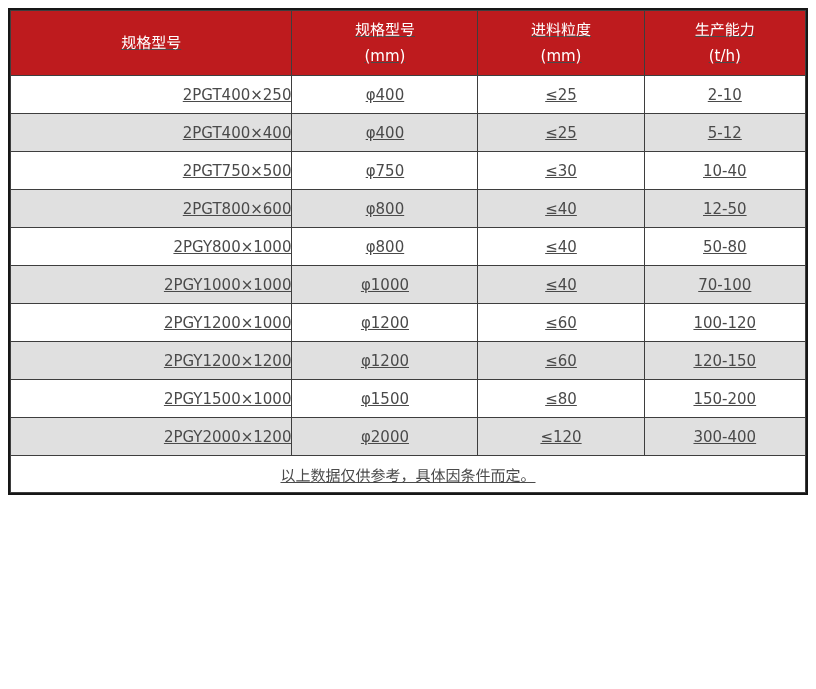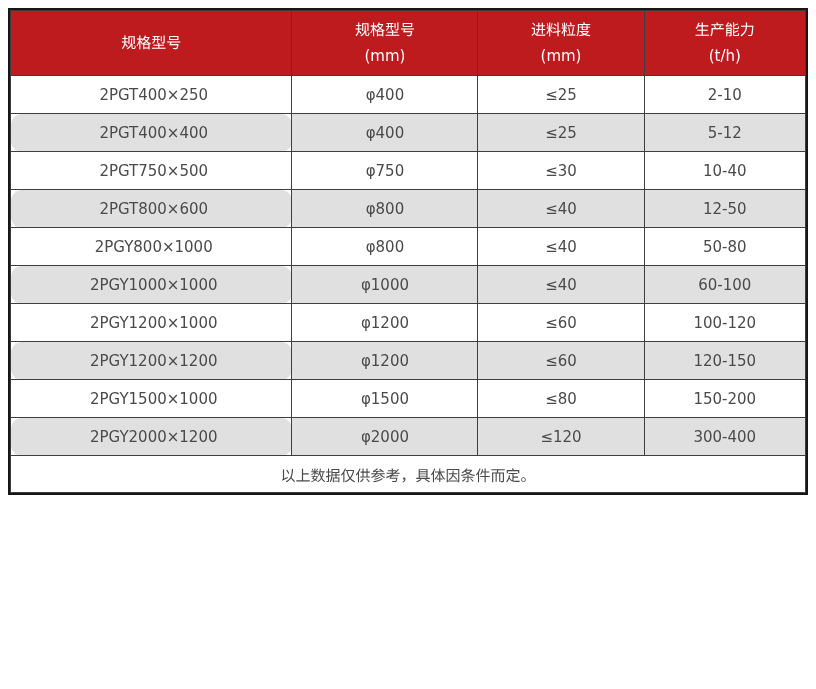--- a/index.html
+++ b/index.html
@@ -20,20 +20,21 @@
     width: 796px;
     border: 2px solid #161616;
     background: #ffffff;
   }
   table.spec-table {
     width: 100%;
     border-collapse: collapse;
     table-layout: fixed;
     font-size: 15px;
     color: #4a4a4a;
+    text-decoration: underline;
   }
   col.c1 { width: 35.4%; }
   col.c2 { width: 23.4%; }
   col.c3 { width: 20.9%; }
   col.c4 { width: 20.3%; }
   th, td {
     border: 1px solid #3e3e3e;
     padding: 0;
     text-align: center;
     vertical-align: middle;
@@ -52,23 +53,22 @@
     line-height: 26px;
   }
   tbody td {
     height: 37px;
     background: #ffffff;
   }
   tbody tr:nth-child(even) td {
     background: #e0e0e0;
   }
   tbody td.model-cell {
-    text-align: center;
+    text-align: right;
     padding-left: 5px;
-    border-radius: 11px;
   }
   tr.footer-row td {
     height: 36px;
     background: #ffffff;
   }
 </style>
 </head>
 <body>
 
 <div class="table-outer">
@@ -126,21 +126,21 @@
       <tr>
         <td class="model-cell">2PGY800×1000</td>
         <td>φ800</td>
         <td>≤40</td>
         <td>50-80</td>
       </tr>
       <tr>
         <td class="model-cell">2PGY1000×1000</td>
         <td>φ1000</td>
         <td>≤40</td>
-        <td>60-100</td>
+        <td>70-100</td>
       </tr>
       <tr>
         <td class="model-cell">2PGY1200×1000</td>
         <td>φ1200</td>
         <td>≤60</td>
         <td>100-120</td>
       </tr>
       <tr>
         <td class="model-cell">2PGY1200×1200</td>
         <td>φ1200</td>

